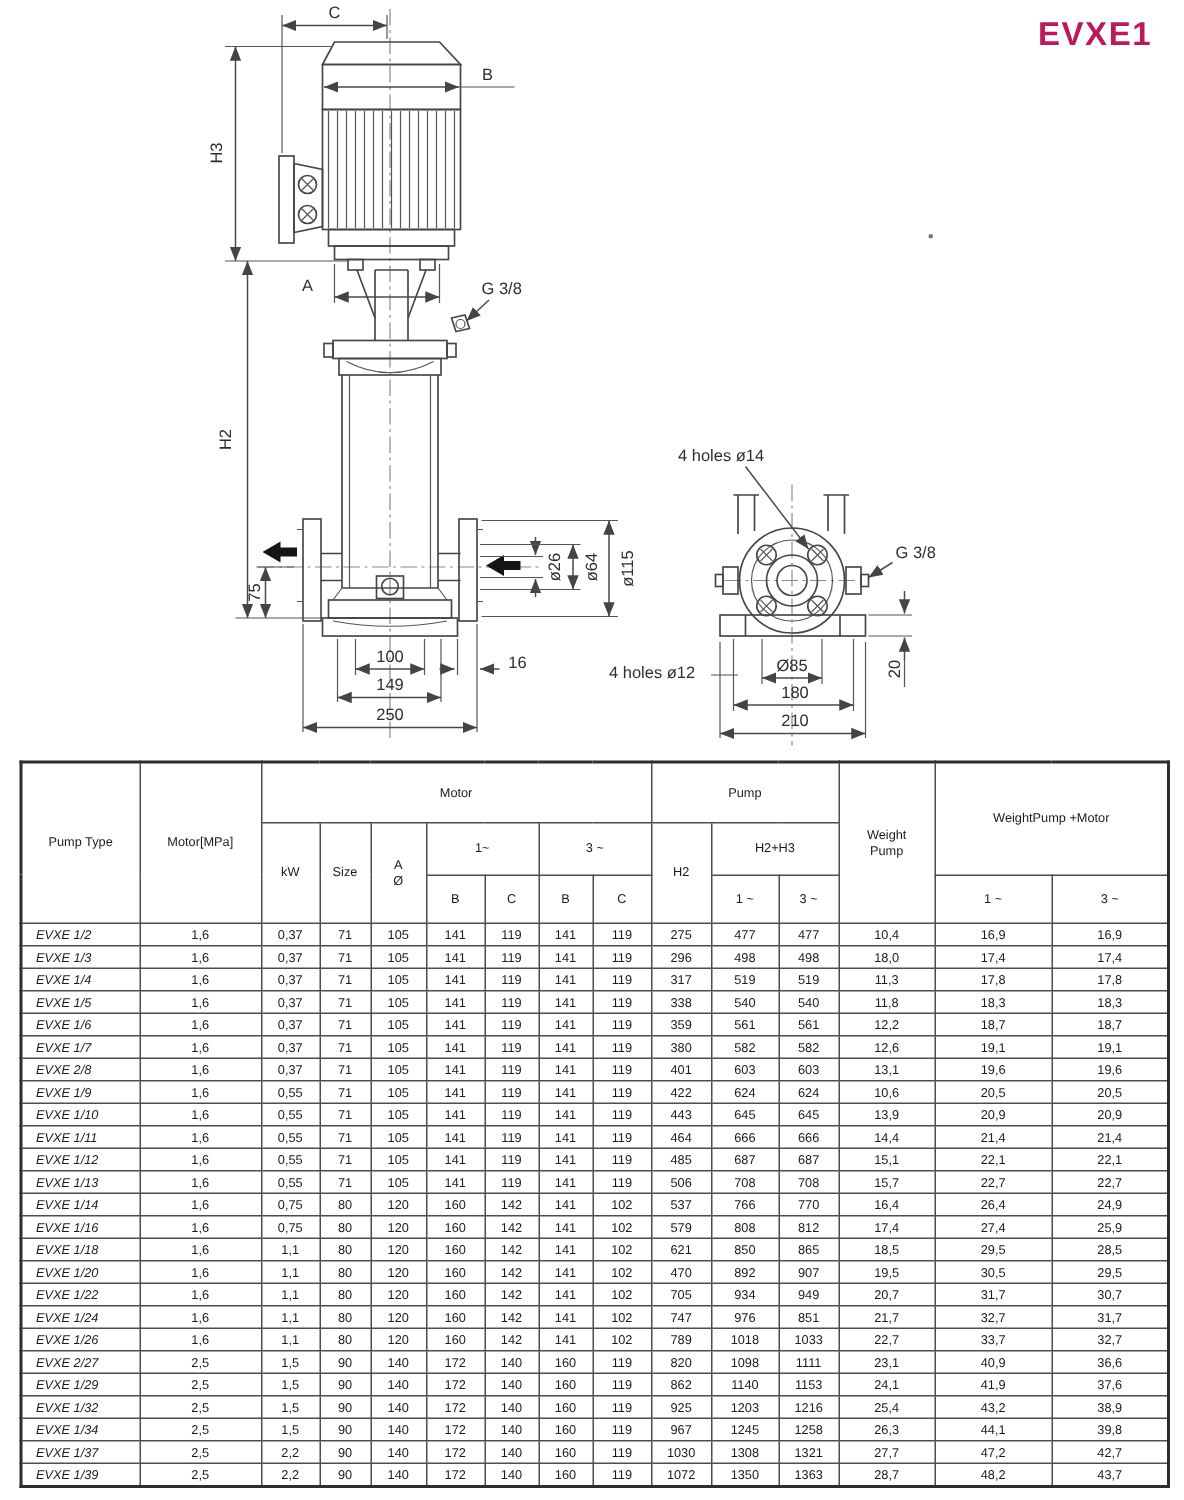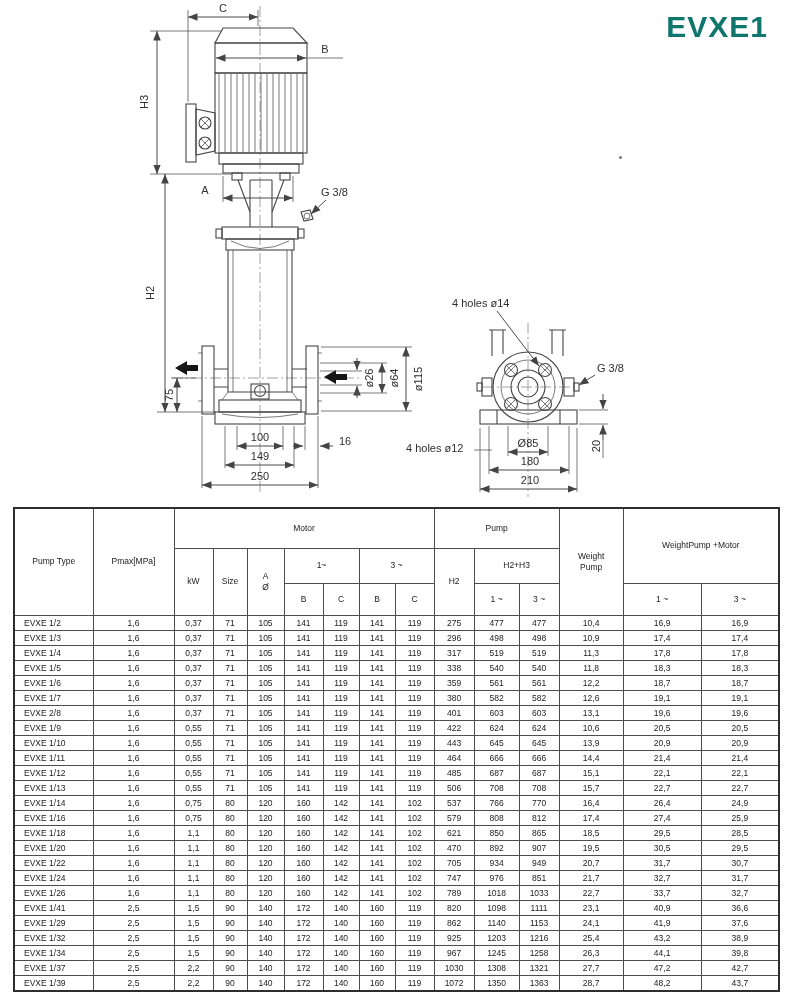--- a/index.html
+++ b/index.html
@@ -1,22 +1,22 @@
 <!DOCTYPE html>
 <html><head>
 <meta charset="utf-8">
 <style>
   html,body{margin:0;padding:0;}
   body{
     width:789px;height:1000px;position:relative;background:#ffffff;
     font-family:"Liberation Sans",sans-serif;color:#1b1b1b;overflow:hidden;
   }
   #title{
-    position:absolute;top:10px;right:21px;font-size:30px;font-weight:bold;
-    letter-spacing:1px;color:#0f766e;
+    position:absolute;top:10px;right:21px;font-size:22px;font-weight:bold;
+    letter-spacing:1px;color:#be185d;
   }
   #drawing{position:absolute;top:0;left:0;}
   #drawing text{font-family:"Liberation Sans",sans-serif;font-size:11px;fill:#2e2e2e;}
   #drawing .dimline{stroke:#4a4a4a;stroke-width:1;fill:none;}
   #drawing .thin{stroke:#555;stroke-width:0.8;fill:none;}
   #drawing .part{stroke:#454545;stroke-width:1.1;fill:none;}
   #drawing .cl{stroke:#8a8a8a;stroke-width:0.8;fill:none;stroke-dasharray:11 3 2 3;}
   #spec-table{
     position:absolute;top:507px;left:13px;width:765px;
     border-collapse:collapse;table-layout:fixed;
@@ -24,21 +24,21 @@
   }
   #spec-table th,#spec-table td{
     border:1px solid #4d4d4d;text-align:center;vertical-align:middle;
     padding:0;overflow:hidden;white-space:nowrap;
   }
   #spec-table thead th{font-weight:normal;font-size:8.5px;line-height:1.25;}
   #spec-table thead tr.h1{height:40px;}
   #spec-table thead tr.h2row{height:35px;}
   #spec-table thead tr.h3row{height:32px;}
   #spec-table tbody td{height:14px;font-size:8.5px;}
-  #spec-table tbody td.c-type{text-align:left;padding-left:9px;}
+  #spec-table tbody td.c-type{text-align:left;padding-left:9px;font-style:italic;}
   .artifact-dot{position:absolute;left:619px;top:156px;width:3px;height:3px;border-radius:50%;background:#777;}
 </style>
 </head>
 <body>
 
 <div id="title">EVXE1</div>
 <div class="artifact-dot"></div>
 
 <svg id="drawing" width="789" height="505" viewBox="0 0 789 505">
   <defs>
@@ -251,21 +251,21 @@
       <col style="width:40px">
       <col style="width:45px">
       <col style="width:40px">
     <col style="width:64px">
       <col style="width:78px">
       <col style="width:78px">
   </colgroup>
   <thead>
     <tr class="h1">
       <th rowspan="3">Pump Type</th>
-      <th rowspan="3">Pmax[MPa]</th>
+      <th rowspan="3">Motor[MPa]</th>
       <th colspan="7">Motor</th>
       <th colspan="3">Pump</th>
       <th rowspan="3">
         <div>Weight</div>
         <div>Pump</div>
       </th>
       <th colspan="2" rowspan="2">WeightPump +Motor</th>
     </tr>
     <tr class="h2row">
       <th rowspan="2">kW</th>
@@ -314,21 +314,21 @@
         <td>0,37</td>
         <td>71</td>
         <td>105</td>
         <td>141</td>
         <td>119</td>
         <td>141</td>
         <td>119</td>
         <td>296</td>
         <td>498</td>
         <td>498</td>
-        <td>10,9</td>
+        <td>18,0</td>
         <td>17,4</td>
         <td>17,4</td>
       </tr>
       <tr>
         <td class="c-type">EVXE 1/4</td>
         <td>1,6</td>
         <td>0,37</td>
         <td>71</td>
         <td>105</td>
         <td>141</td>
@@ -608,21 +608,21 @@
         <td>141</td>
         <td>102</td>
         <td>789</td>
         <td>1018</td>
         <td>1033</td>
         <td>22,7</td>
         <td>33,7</td>
         <td>32,7</td>
       </tr>
       <tr>
-        <td class="c-type">EVXE 1/41</td>
+        <td class="c-type">EVXE 2/27</td>
         <td>2,5</td>
         <td>1,5</td>
         <td>90</td>
         <td>140</td>
         <td>172</td>
         <td>140</td>
         <td>160</td>
         <td>119</td>
         <td>820</td>
         <td>1098</td>

